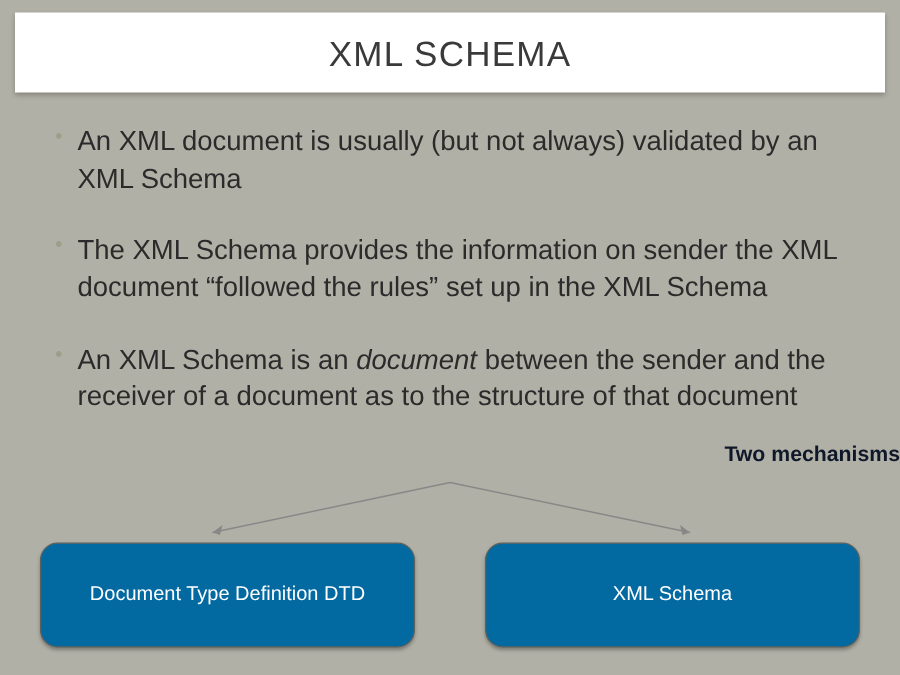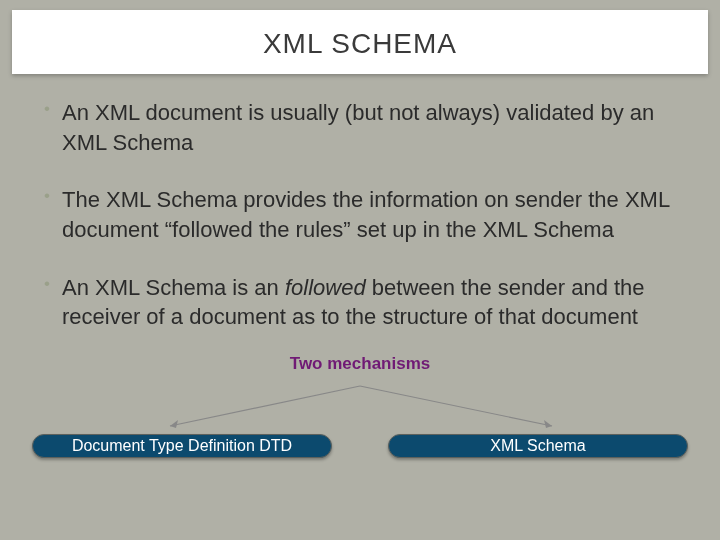--- a/index.html
+++ b/index.html
@@ -39,47 +39,47 @@
   .bullets li::before {
     content: "•";
     position: absolute;
     left: 4px;
     top: 0;
     color: #9aa08a;
     font-size: 17px;
   }
   .italic { font-style: italic; }
   .subhead {
-    text-align: center;
+    text-align: right;
     font-size: 17px;
     font-weight: 700;
-    color: #701a75;
+    color: #0f172a;
     margin-top: -6px;
   }
   .connector {
     position: relative;
     height: 54px;
     margin-top: 6px;
   }
   .connector svg {
     position: absolute;
     left: 0; top: 0;
     width: 720px;
     height: 54px;
   }
   .pill-row {
     display: flex;
     justify-content: space-between;
     padding: 0 32px 0 32px;
   }
   .pill {
-    background: #0c4a6e;
+    background: #0369a1;
     color: #ffffff;
     font-size: 16px;
-    padding: 2px 10px;
+    padding: 32px 10px;
     border-radius: 14px;
     width: 300px;
     text-align: center;
     border: 1px solid #5d615d;
     box-shadow: 0 2px 3px rgba(0,0,0,0.3);
   }
 </style>
 </head>
 <body>
 
@@ -88,21 +88,21 @@
 </div>
 
 <ul class="bullets">
   <li>
     <span>An XML document is usually (but not always) validated by an XML Schema</span>
   </li>
   <li>
     <span>The XML Schema provides the information on sender the XML document “followed the rules” set up in the XML Schema</span>
   </li>
   <li>
-    <span>An XML Schema is an </span><span class="italic">followed</span><span> between the sender and the receiver of a document as to the structure of that document</span>
+    <span>An XML Schema is an </span><span class="italic">document</span><span> between the sender and the receiver of a document as to the structure of that document</span>
   </li>
 </ul>
 
 <div class="subhead">Two mechanisms</div>
 
 <div class="connector">
   <svg viewBox="0 0 720 54">
     <line x1="360" y1="6" x2="170" y2="46" stroke="#888" stroke-width="1.2"></line>
     <polygon points="170,46 178,40 176,48" fill="#888"></polygon>
     <line x1="360" y1="6" x2="552" y2="46" stroke="#888" stroke-width="1.2"></line>

